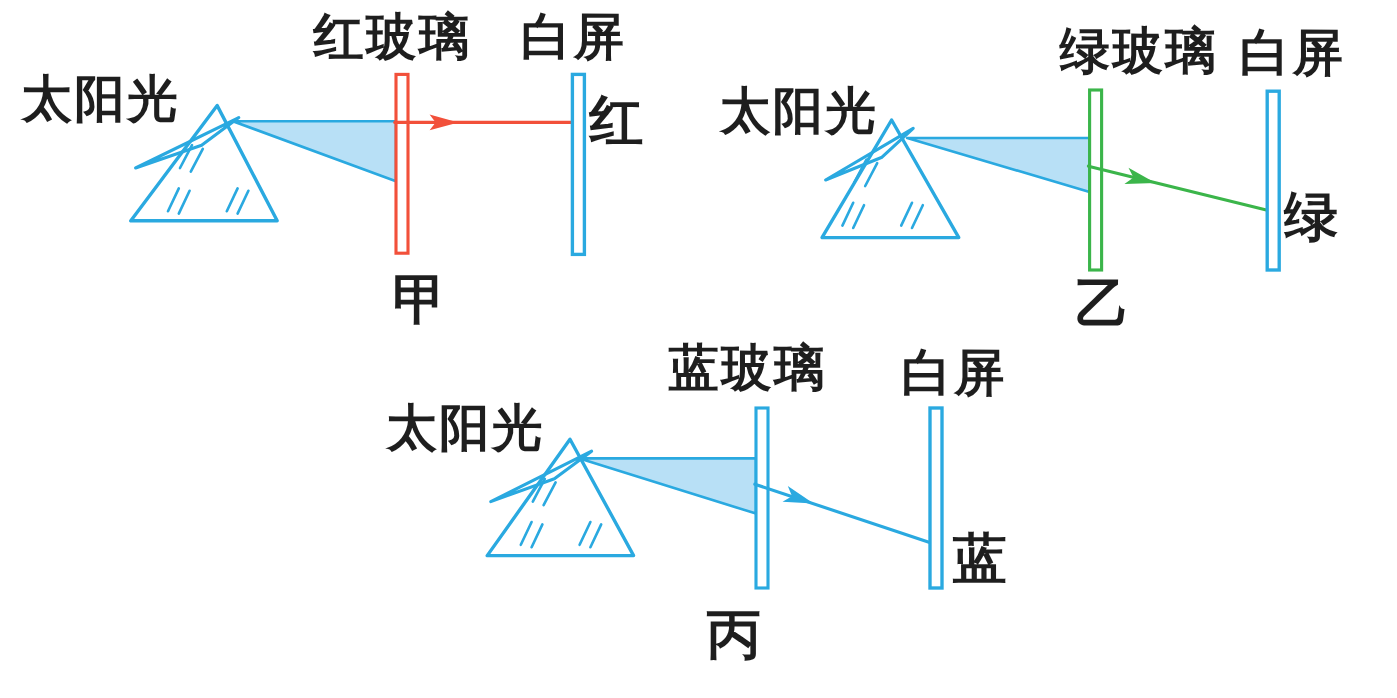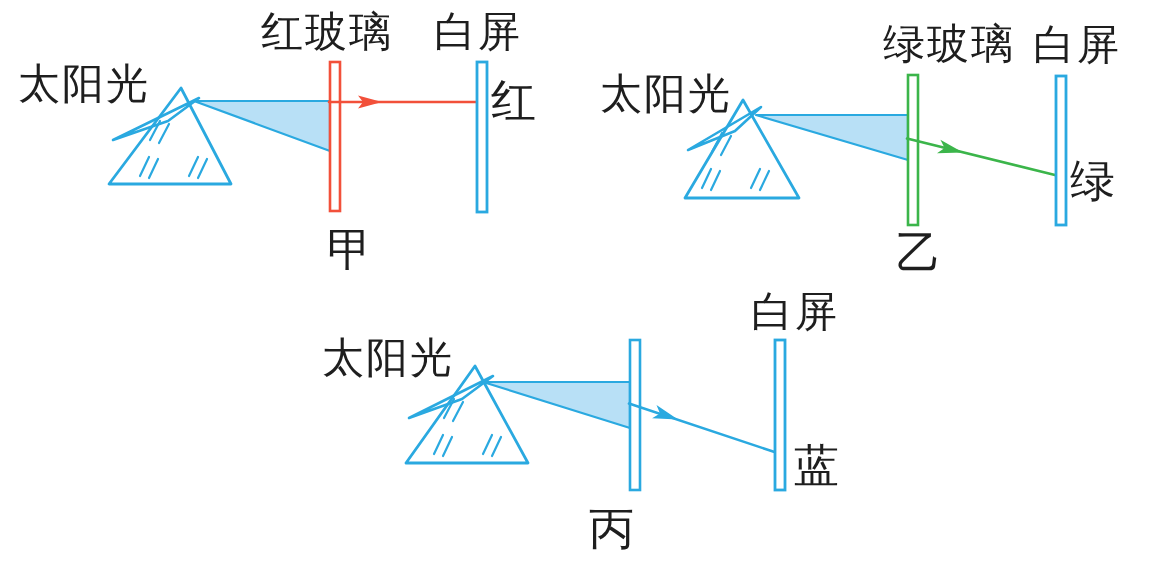--- a/index.html
+++ b/index.html
@@ -11,21 +11,21 @@
   }
   .stage svg{position:absolute;left:0;top:0;}
   .lbl{
     position:absolute;
     font-family:"Liberation Serif","DejaVu Serif",serif;
     color:var(--text,#1e1e1e);
     font-size:42px;
     line-height:1;
     white-space:nowrap;
     letter-spacing:2px;
-    font-weight:400;
+    font-weight:700;
   }
   .big{font-size:45px;}
   
   .st-cy{stroke:var(--cyan,#2aa9e0);}
   .st-red{stroke:var(--red,#f2503a);}
   .st-green{stroke:var(--green,#3bb54a);}
   .st-blue{stroke:var(--blue,#2aa9e0);}
   .fi-red{fill:var(--red,#f2503a);}
   .fi-green{fill:var(--green,#3bb54a);}
   .fi-blue{fill:var(--blue,#2aa9e0);}
@@ -105,17 +105,18 @@
   <div class="lbl big" style="left:491px;top:79px;">红</div>
   <div class="lbl big" style="left:327px;top:228px;">甲</div>
 
   <div class="lbl" style="left:600px;top:73px;">太阳光</div>
   <div class="lbl" style="left:863px;top:23px;margin-left:20px;">绿玻璃</div>
   <div class="lbl" style="left:1033px;top:24px;">白屏</div>
   <div class="lbl big" style="left:1070px;top:159px;">绿</div>
   <div class="lbl big" style="left:896px;top:231px;">乙</div>
 
   <div class="lbl" style="left:322px;top:337px;">太阳光</div>
+  <div class="lbl" style="left:557px;top:287px;">蓝玻璃</div>
   <div class="lbl" style="left:751px;top:291px;">白屏</div>
   <div class="lbl big" style="left:794px;top:444px;">蓝</div>
   <div class="lbl big" style="left:589px;top:507px;">丙</div>
 
 </div>
 
 </body></html>

